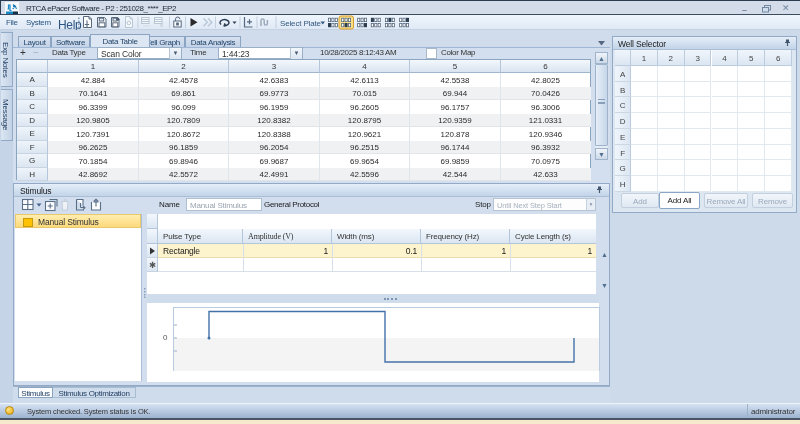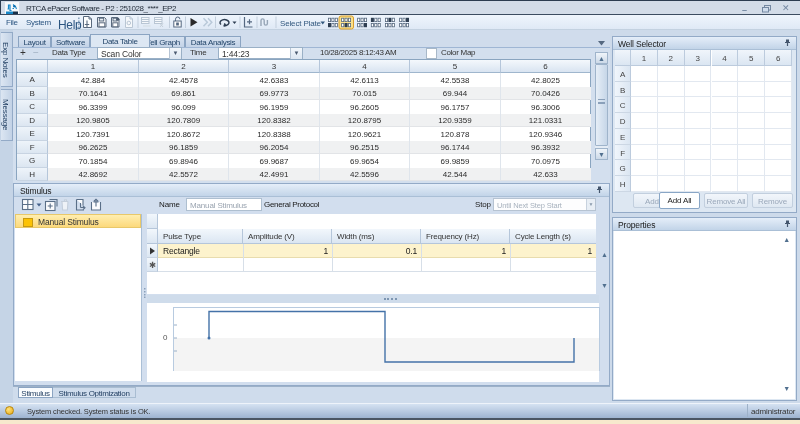--- a/index.html
+++ b/index.html
@@ -391,21 +391,21 @@
       <div class="abs" id="stimsel">
           <b></b>
           <span>Manual Stimulus</span>
         </div>
     </div>
 
     <div class="abs" id="sgrid">
       <div class="sgh" style="left:0;top:0;width:11px;height:15px;"></div>
       <div class="sgh" style="left:0;top:15px;width:11px;height:15px;"></div>
       <div class="sgh" style="left:11px;top:15px;width:85px;height:15px;padding:3px 0 0 5px;">Pulse Type</div>
-      <div class="sgh" style="left:96px;top:15px;width:89px;height:15px;padding:3px 0 0 5px;">Amplitude (V)</div>
+      <div class="sgh" style="left:96px;top:15px;width:89px;height:15px;padding:3px 0 0 5px;font-family:Liberation Serif, serif;">Amplitude (V)</div>
       <div class="sgh" style="left:185px;top:15px;width:89px;height:15px;padding:3px 0 0 5px;">Width (ms)</div>
       <div class="sgh" style="left:274px;top:15px;width:89px;height:15px;padding:3px 0 0 5px;">Frequency (Hz)</div>
       <div class="sgh" style="left:363px;top:15px;width:86px;height:15px;padding:3px 0 0 5px;border-right:none;">Cycle Length (s)</div>
 
       <div class="abs" style="left:0;top:30px;width:11px;height:14px;background:linear-gradient(#f2f7fc,#dbe6f2);border-right:1px solid #b5c6da;border-bottom:1px solid #c8d4e2;">
           <svg width="8" height="8" style="left:2px;top:3px;">
             <path d="M1 0.5 L6 4 L1 7.5 Z" fill="#333"></path>
           </svg>
         </div>
       <div class="abs" style="left:11px;top:30px;width:438px;height:14px;background:#fdf3cd;border-bottom:1px solid #e8dcae;"></div>
@@ -533,33 +533,19 @@
         <div style="position:absolute;left:123.33333333333333px;top:110.44444444444446px;width:26.833333333333332px;height:15.777777777777779px;background:#fff;border-right:1px solid #e2e8f0;border-bottom:1px solid #e2e8f0;"></div>
         <div style="position:absolute;left:150.16666666666666px;top:110.44444444444446px;width:26.833333333333332px;height:15.777777777777779px;background:#fff;border-right:1px solid #e2e8f0;border-bottom:1px solid #e2e8f0;"></div>
         <div style="position:absolute;left:0;top:126.22222222222223px;width:16px;height:15.777777777777779px;background:linear-gradient(90deg,#f0f5fb,#dbe6f2);border-right:1px solid #bccbdd;border-bottom:1px solid #ccd7e4;text-align:center;padding-top:4px;color:#444;font-size:8px;">H</div>
         <div style="position:absolute;left:16px;top:126.22222222222223px;width:26.833333333333332px;height:15.777777777777779px;background:#fff;border-right:1px solid #e2e8f0;border-bottom:1px solid #e2e8f0;"></div>
         <div style="position:absolute;left:42.83333333333333px;top:126.22222222222223px;width:26.833333333333332px;height:15.777777777777779px;background:#fff;border-right:1px solid #e2e8f0;border-bottom:1px solid #e2e8f0;"></div>
         <div style="position:absolute;left:69.66666666666666px;top:126.22222222222223px;width:26.833333333333332px;height:15.777777777777779px;background:#fff;border-right:1px solid #e2e8f0;border-bottom:1px solid #e2e8f0;"></div>
         <div style="position:absolute;left:96.5px;top:126.22222222222223px;width:26.833333333333332px;height:15.777777777777779px;background:#fff;border-right:1px solid #e2e8f0;border-bottom:1px solid #e2e8f0;"></div>
         <div style="position:absolute;left:123.33333333333333px;top:126.22222222222223px;width:26.833333333333332px;height:15.777777777777779px;background:#fff;border-right:1px solid #e2e8f0;border-bottom:1px solid #e2e8f0;"></div>
         <div style="position:absolute;left:150.16666666666666px;top:126.22222222222223px;width:26.833333333333332px;height:15.777777777777779px;background:#fff;border-right:1px solid #e2e8f0;border-bottom:1px solid #e2e8f0;"></div>
       </div>
-    <div class="wbtn" style="left:20px;width:38px;">Add</div>
+    <div class="wbtn" style="left:8px;width:38px;">Add</div>
     <div class="wbtn" style="left:46px;top:154.5px;width:41px;height:17px;background:#fff;border:1px solid #89a6c6;color:#222;">Add All</div>
     <div class="wbtn" style="left:91px;width:44px;">Remove All</div>
     <div class="wbtn" style="left:139px;width:41px;">Remove</div>
   </div>
 
-  <div class="abs" id="props">
-    <div class="phdr">
-        <span style="position:absolute;left:5px;top:2px;">Properties</span>
-      </div>
-    <div class="pin" style="top:2px;right:5px;">
-        <svg width="7" height="9">
-          <path d="M1 3.5 h5 M3.5 1 v6" stroke="#44566e" stroke-width="1.2"></path>
-          <rect x="2" y="0.5" width="3" height="3.5" fill="#44566e"></rect>
-        </svg>
-      </div>
-    <div class="abs" id="propbody"></div>
-    <div class="abs" style="right:6px;top:18px;color:#51708f;font-size:7px;">▲</div>
-    <div class="abs" style="right:6px;bottom:8px;color:#51708f;font-size:7px;">▼</div>
-  </div>
 </div>
 
 </body></html>

